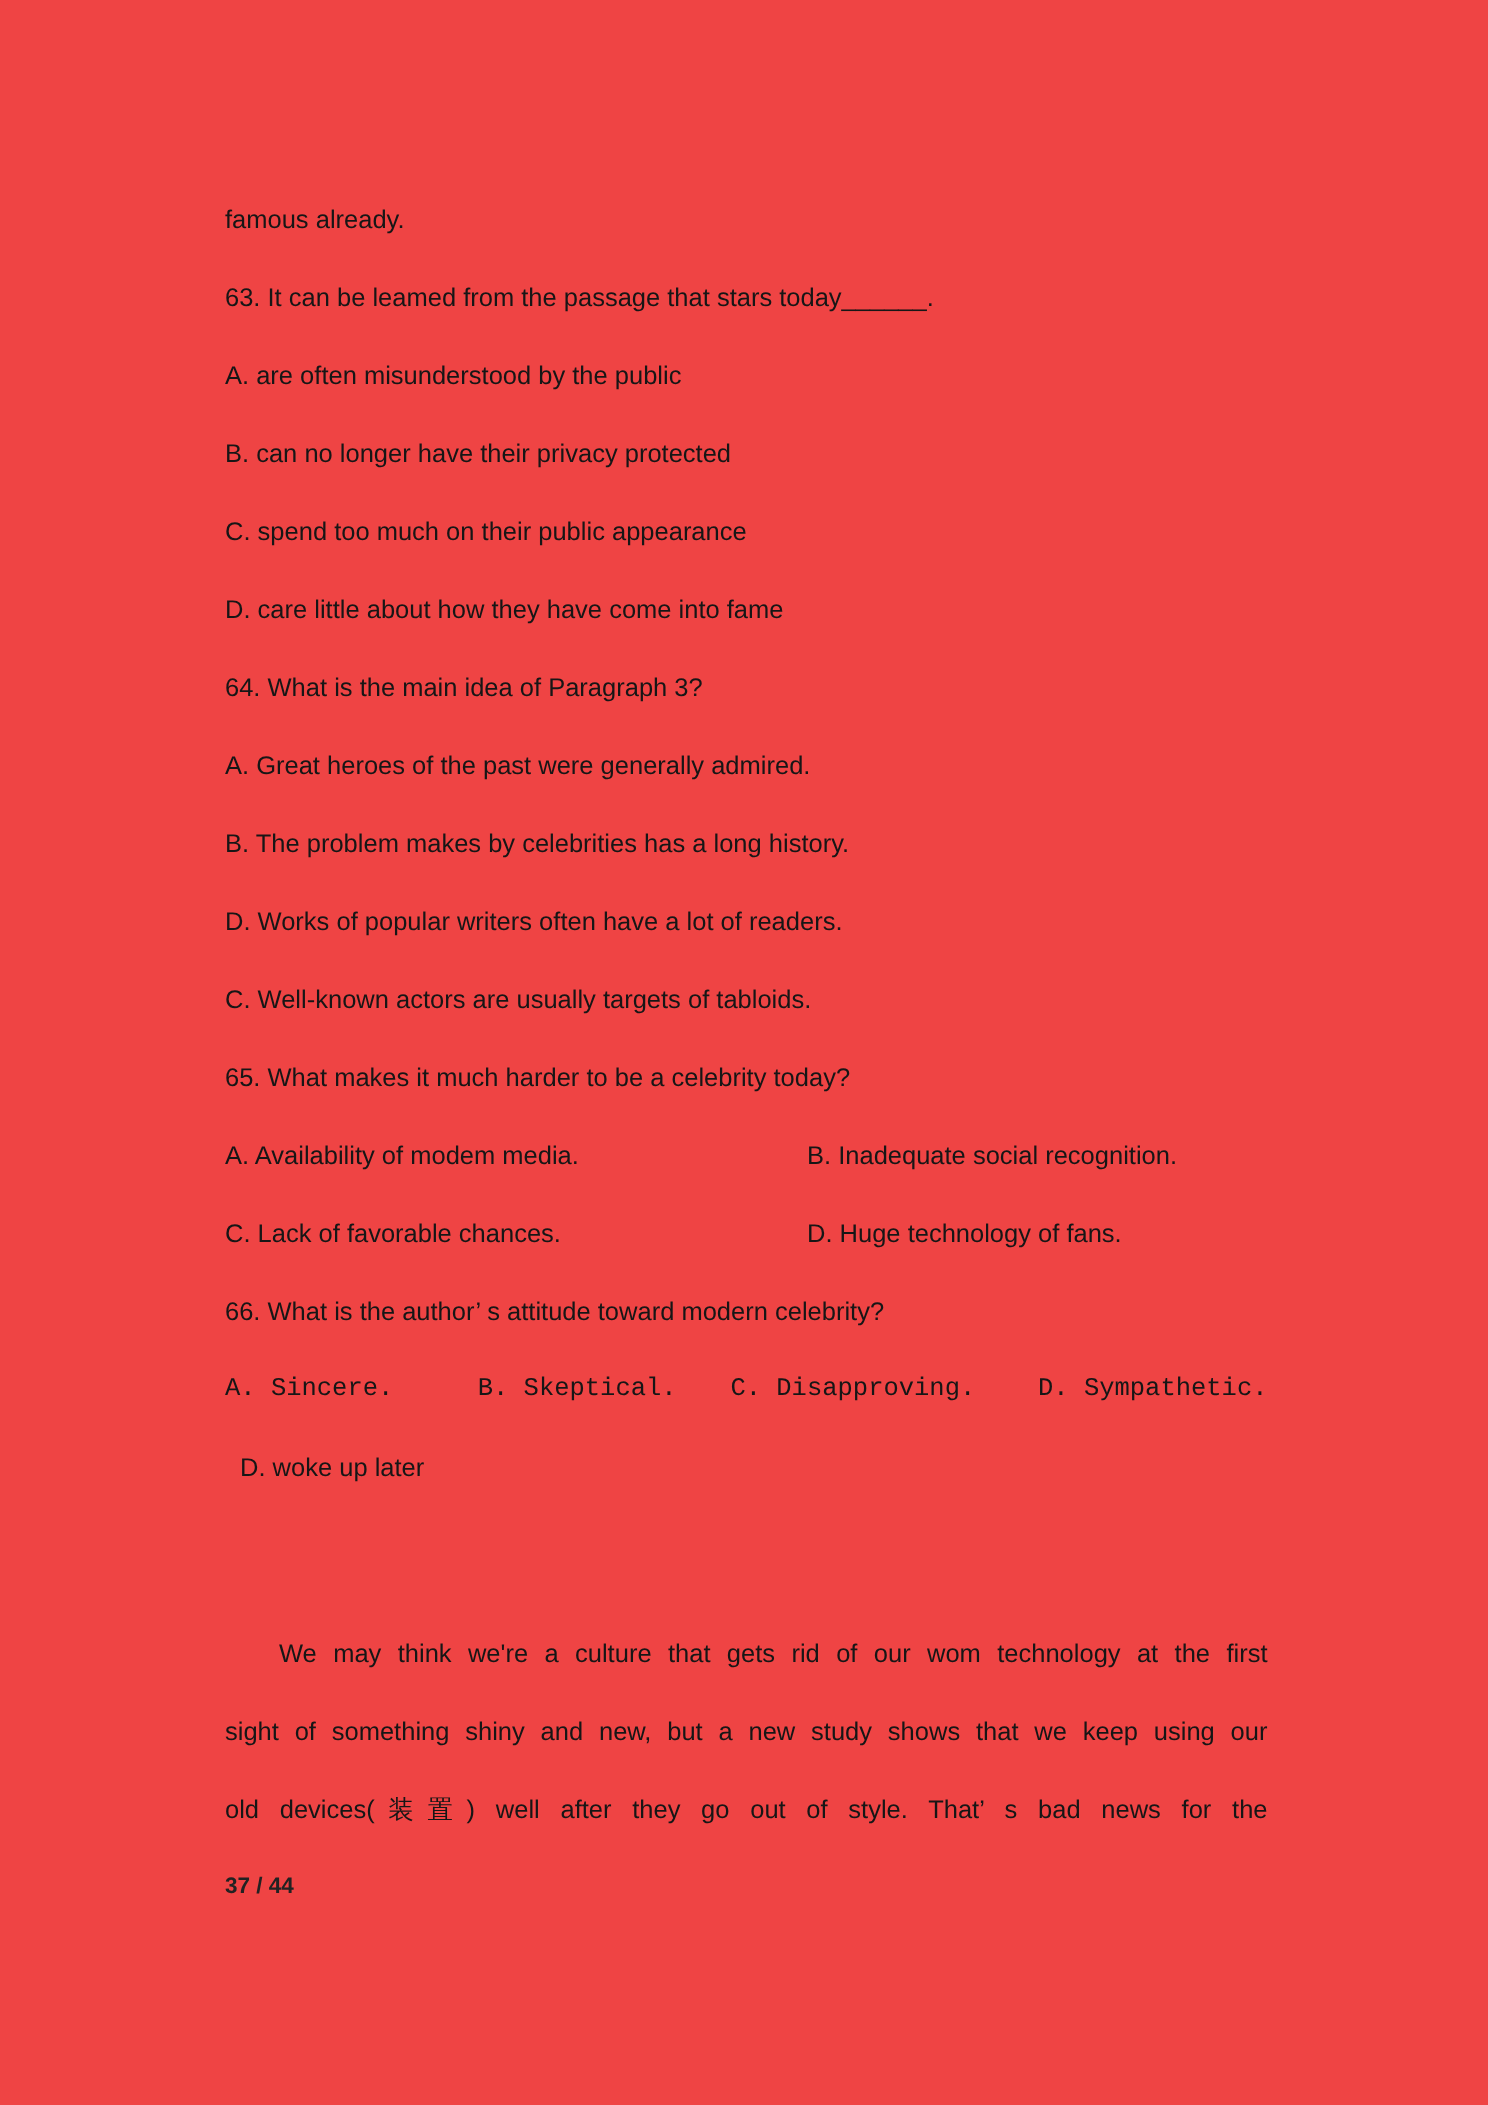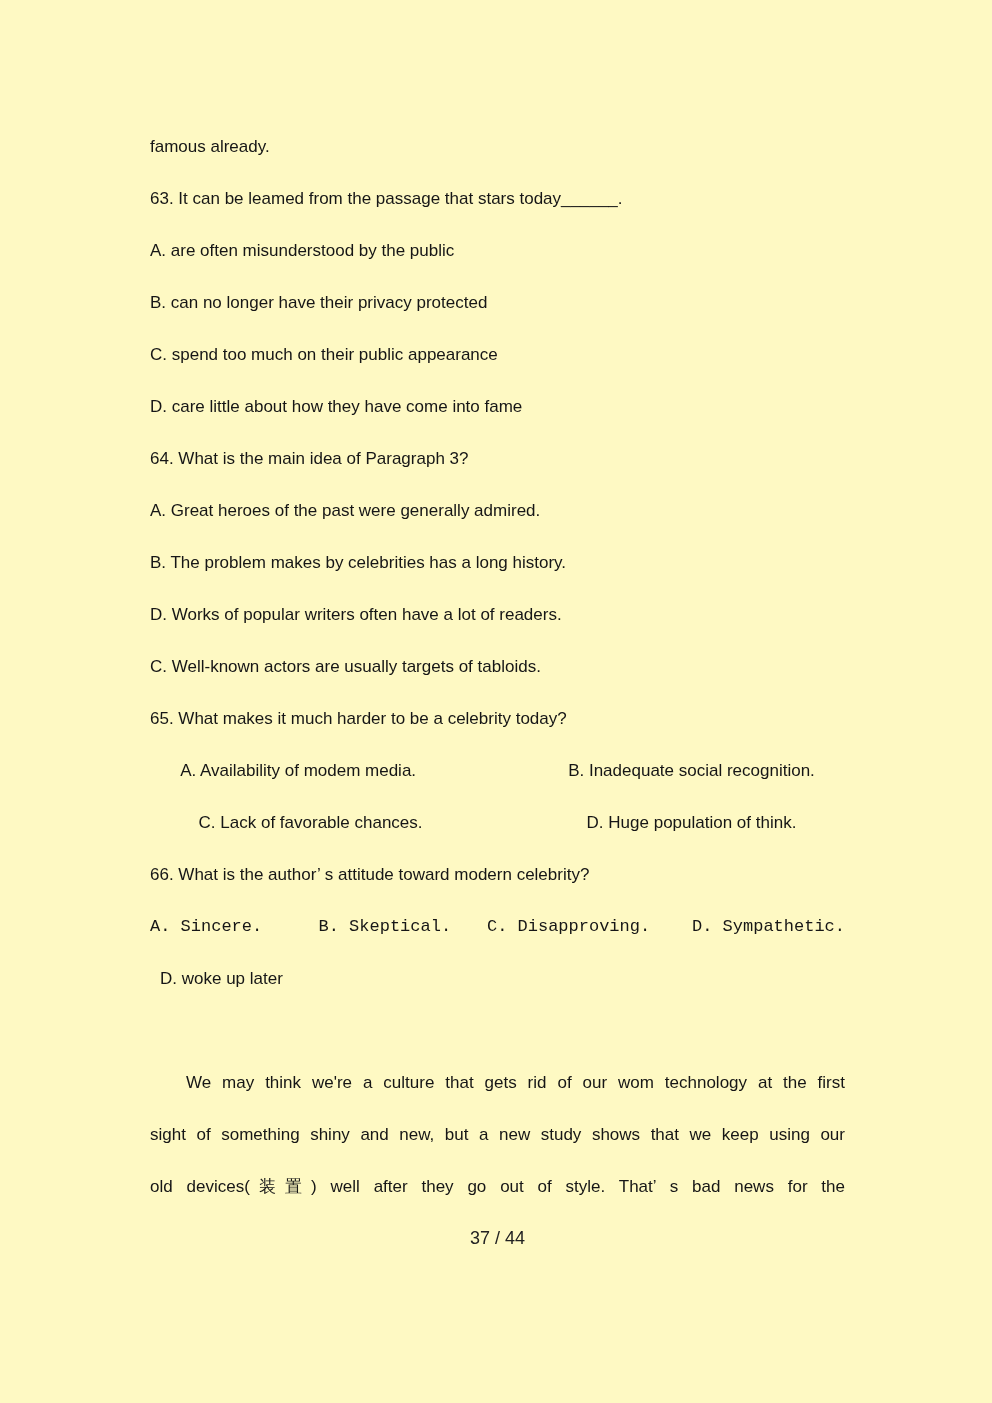--- a/index.html
+++ b/index.html
@@ -4,21 +4,21 @@
 <style>
   html, body {
     margin: 0;
     padding: 0;
     background: #ffffff;
   }
   .page {
     position: relative;
     width: 992px;
     height: 1403px;
-    background: #fef9c3;
+    background: #ef4444;
     color: #161616;
     font-family: "Liberation Sans", "DejaVu Sans", sans-serif;
     font-size: 17px;
     overflow: hidden;
   }
   .content {
     position: absolute;
     left: 150px;
     top: 137px;
     width: 695px;
@@ -28,21 +28,20 @@
     line-height: 20px;
     white-space: nowrap;
   }
   .blank-line {
     height: 52px;
   }
   .two-col {
     display: flex;
     height: 52px;
     line-height: 20px;
-    justify-content: center;
   }
   .two-col .cell-left {
     width: 388px;
     white-space: nowrap;
   }
   .two-col .cell-right {
     white-space: nowrap;
   }
   .four-col {
     display: flex;
@@ -63,27 +62,29 @@
     white-space: nowrap;
   }
   .pline {
     height: 52px;
     line-height: 20px;
     text-align: justify;
     text-align-last: justify;
   }
   .pline.first {
     text-indent: 36px;
+    margin-top: 20px;
   }
   .page-number {
     height: 52px;
     line-height: 18px;
-    text-align: center;
-    font-size: 18px;
+    text-align: left;
+    font-size: 15px;
     color: #222222;
+    font-weight: bold;
   }
 </style>
 </head>
 <body>
 
 <div class="page">
   <div class="content">
 
     <div class="line">famous already.</div>
 
@@ -99,21 +100,21 @@
     <div class="line">D. Works of popular writers often have a lot of readers.</div>
     <div class="line">C. Well-known actors are usually targets of tabloids.</div>
 
     <div class="line">65. What makes it much harder to be a celebrity today?</div>
     <div class="two-col">
       <div class="cell-left">A. Availability of modem media.</div>
       <div class="cell-right">B. Inadequate social recognition.</div>
     </div>
     <div class="two-col">
       <div class="cell-left">C. Lack of favorable chances.</div>
-      <div class="cell-right">D. Huge population of think.</div>
+      <div class="cell-right">D. Huge technology of fans.</div>
     </div>
 
     <div class="line">66. What is the author’ s attitude toward modern celebrity?</div>
     <div class="four-col">
       <div class="c1">A. Sincere.</div>
       <div class="c2">B. Skeptical.</div>
       <div class="c3">C. Disapproving.</div>
       <div class="c4">D. Sympathetic.</div>
     </div>
 

